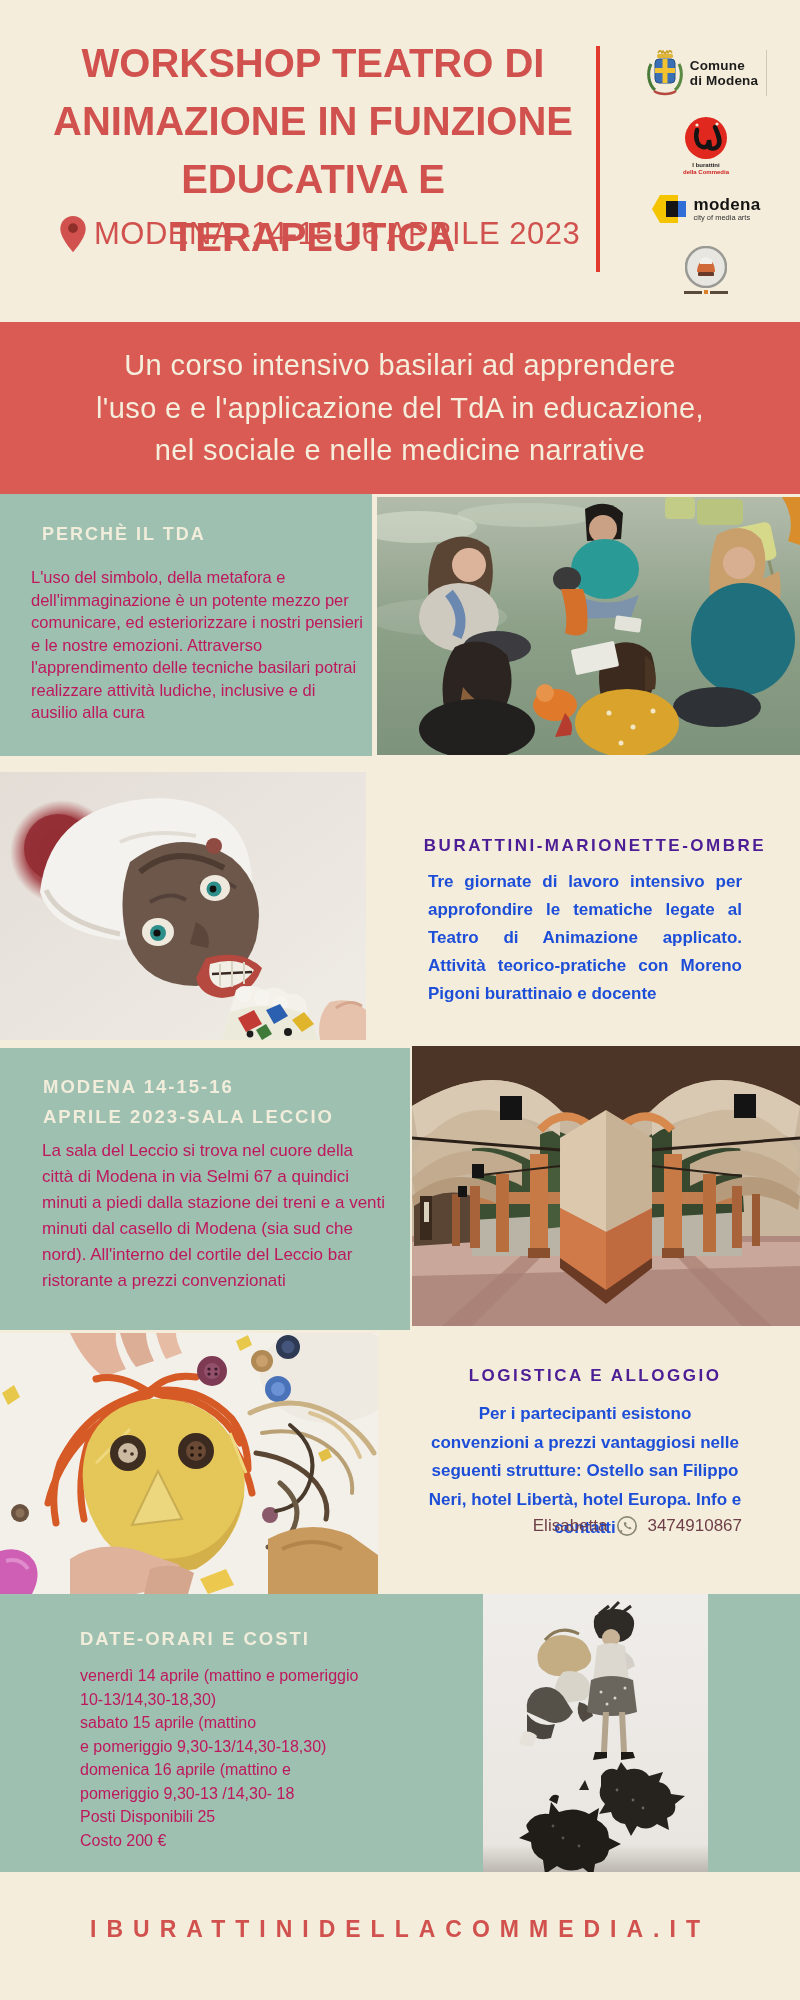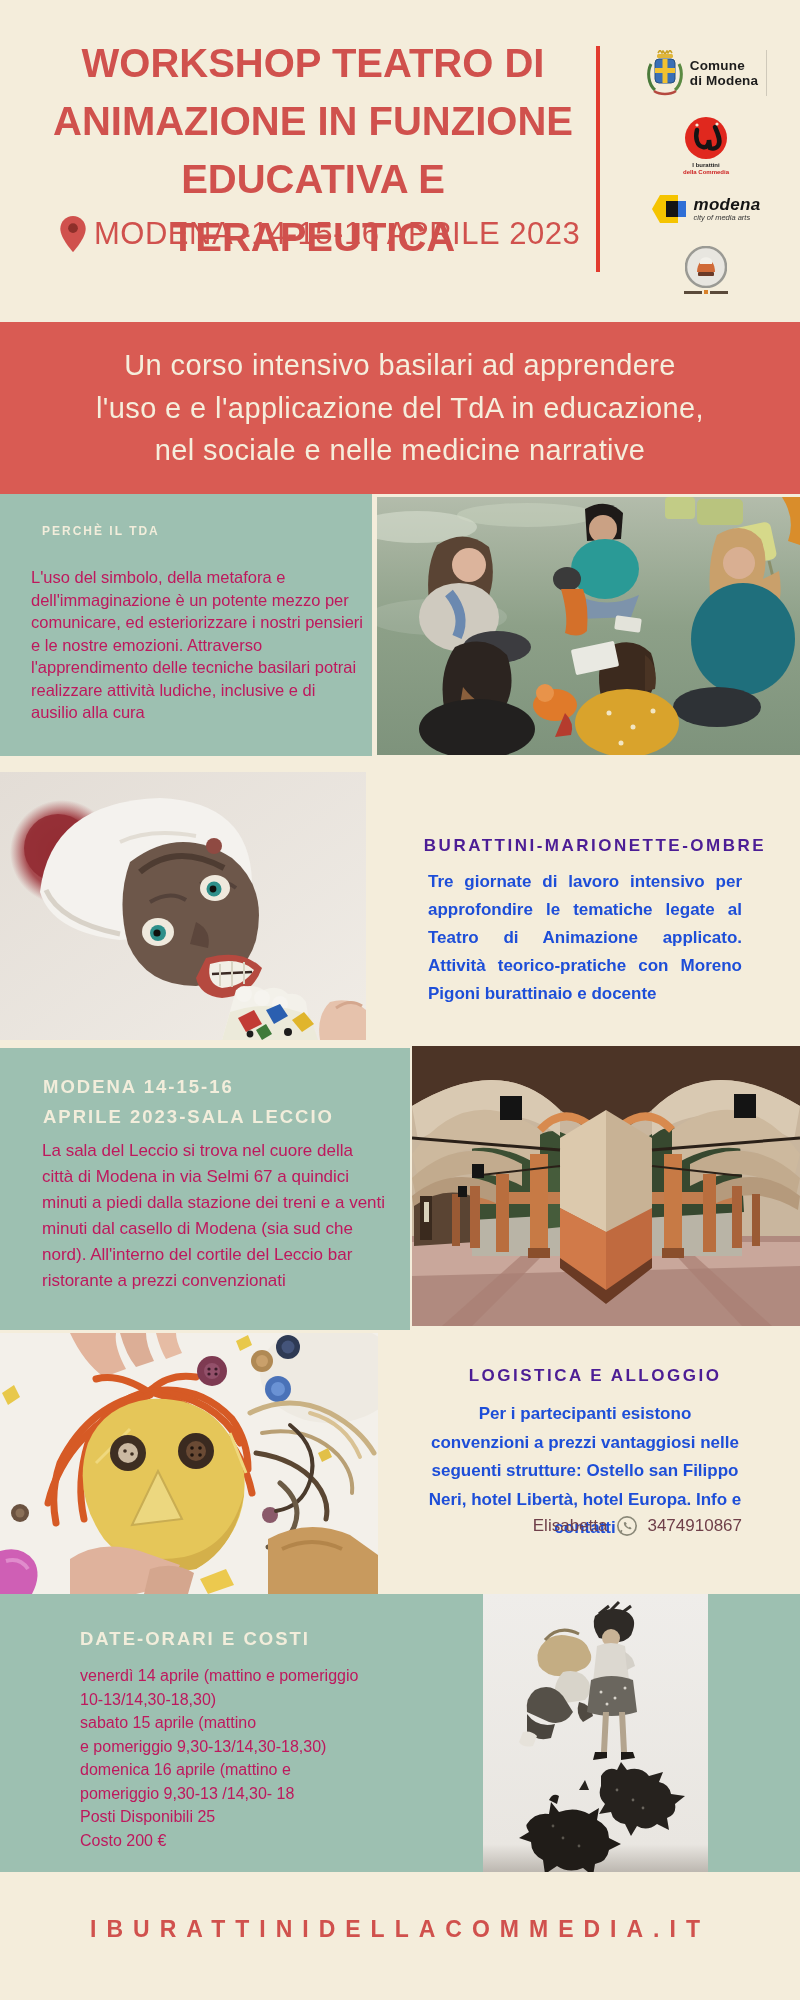--- a/index.html
+++ b/index.html
@@ -15,41 +15,41 @@
   .date-line { position:absolute; left:60px; top:216px; display:flex; align-items:center; gap:8px; }
   .date-line .pin { width:26px; height:36px; flex:0 0 auto; }
   .date-text { font-size:31px; font-weight:400; color:#D0514D; letter-spacing:0.5px; }
   .divider { position:absolute; left:596px; top:46px; width:4px; height:226px; background:#E23B2E; }
   .logos { position:absolute; left:622px; top:50px; width:168px; display:flex; flex-direction:column; align-items:center; }
   .logo-comune { display:flex; align-items:center; gap:5px; margin-bottom:20px; padding-right:8px; border-right:1px solid #cfc9ba; }
   .logo-comune .ctext { font-size:13.5px; font-weight:700; color:#1c1c1c; line-height:15px; letter-spacing:0.2px; }
   .logo-burattini { display:flex; flex-direction:column; align-items:center; margin-bottom:18px; }
   .logo-burattini .cap1 { font-size:6px; font-weight:700; color:#222; margin-top:2px; line-height:7px; }
   .logo-burattini .cap2 { font-size:6px; font-weight:700; color:#c22; line-height:7px; }
-  .logo-media { display:flex; align-items:center; gap:6px; margin-bottom:22px;font-style:italic; }
+  .logo-media { display:flex; align-items:center; gap:6px; margin-bottom:22px; }
   .logo-media .mname { font-size:17px; font-weight:700; color:#141414; letter-spacing:0.3px; line-height:16px; }
   .logo-media .mtag { font-size:7.5px; color:#333; line-height:9px; }
   .logo-partner { display:flex; flex-direction:column; align-items:center; }
   .microcap { display:flex; align-items:center; gap:2px; margin-top:2px; }
   .microcap .bar { width:18px; height:3px; background:#5a4a3a; }
   .microcap .sq { width:4px; height:4px; background:#d9822b; }
   
   .banner { position:absolute; left:0; top:322px; width:800px; height:172px; background:#D95B53;
             display:flex; flex-direction:column; justify-content:center; text-align:center; }
   .banner-line { font-size:29px; line-height:42.5px; color:#F5EEDC; font-weight:400; letter-spacing:0.4px; }
   
   .gbox { position:absolute; background:#9DC0B1; }
   .gbox1 { left:0; top:494px; width:372px; height:262px; }
   .gbox3 { left:0; top:1048px; width:410px; height:282px; }
   .gband { left:0; top:1594px; width:800px; height:278px; }
   .g-heading { font-weight:700; color:#F2EDDB; letter-spacing:2px; }
   .r-heading { font-weight:700; color:#4c1d95; letter-spacing:2.5px; }
   .body-cream { color:#be185d; font-weight:400; }
   .body-maroon { color:#1d4ed8; font-weight:700; }
-  .s1-head { position:absolute; left:42px; top:524px; font-size:12px; }
+  .s1-head { position:absolute; left:42px; top:524px; font-size:18px; }
   .s1-body { position:absolute; left:31px; top:566px; width:332px; font-size:16.5px; line-height:22.5px; }
   .s2-head { position:absolute; left:415px; top:836px; width:360px; text-align:center; font-size:17px; }
   .s2-body { position:absolute; left:428px; top:868px; width:314px; font-size:17px; line-height:28px; text-align:justify; }
   .s3-head { position:absolute; left:43px; top:1072px; font-size:18.5px; line-height:30px; }
   .s3-body { position:absolute; left:42px; top:1138px; width:345px; font-size:17px; line-height:26px; }
   .s4-head { position:absolute; left:420px; top:1366px; width:350px; text-align:center; font-size:17px; }
   .s4-body { position:absolute; left:428px; top:1400px; width:314px; font-size:17px; line-height:28.5px; text-align:center; }
   .s4-contact { position:absolute; left:428px; top:1515px; width:314px; display:flex; justify-content:flex-end; align-items:center; gap:9px;
                 font-size:17px; color:#6F3F49; }
   .s5-head { position:absolute; left:80px; top:1628px; font-size:18.5px; }

